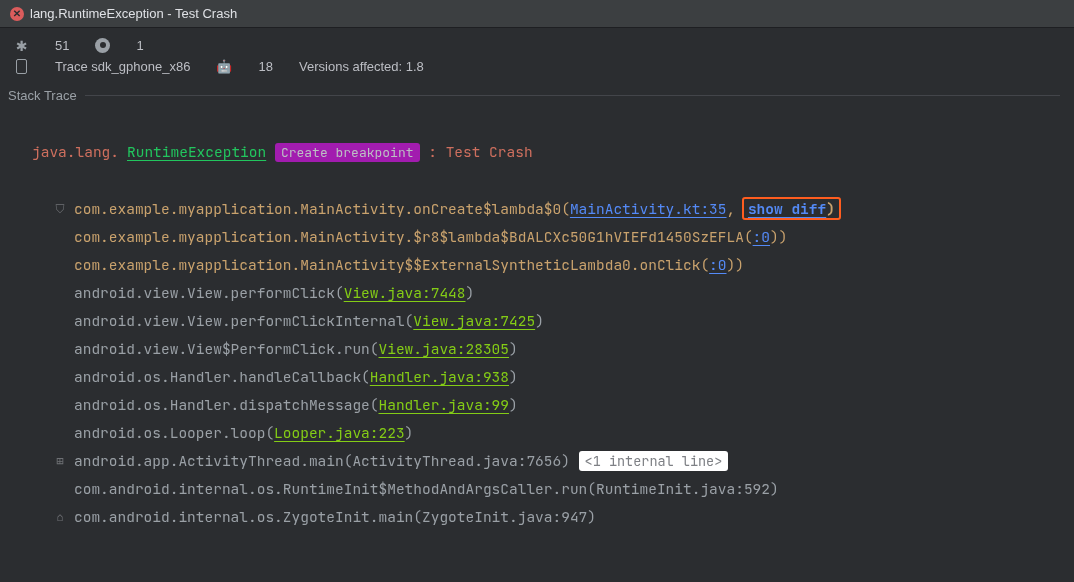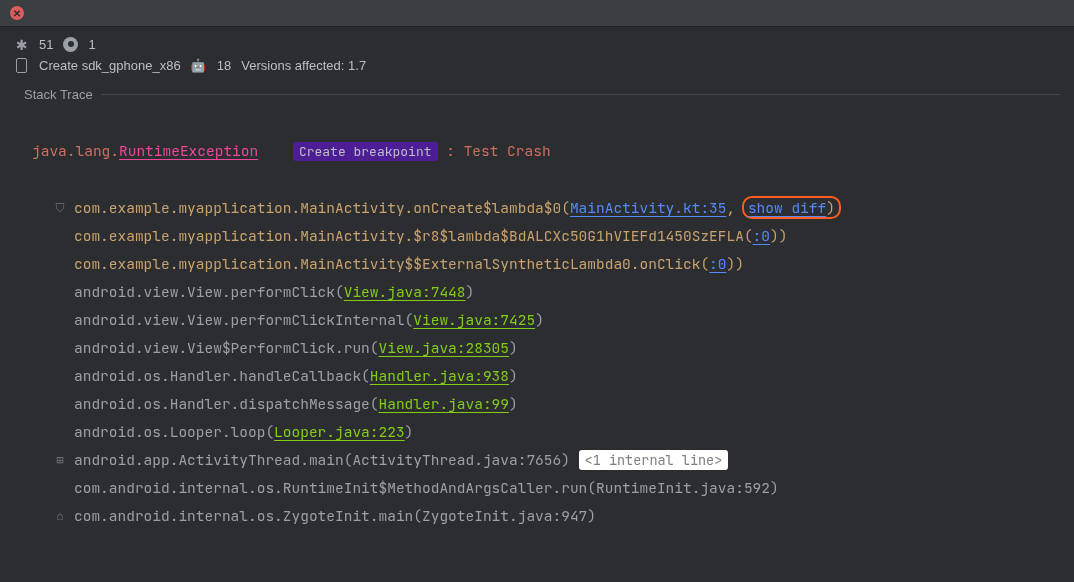--- a/index.html
+++ b/index.html
@@ -23,83 +23,84 @@
   .header .title { color: #dfe1e5; font-size: 13px; font-weight: 400; }
   .close-icon {
     width: 14px; height: 14px; border-radius: 50%;
     background: #db5c5c; display: inline-flex; align-items: center; justify-content: center;
     color: #2b2d30; font-weight: bold; font-size: 10px;
   }
   .meta {
     padding: 10px 14px 4px 14px;
     display: flex; flex-direction: column; gap: 6px;
   }
-  .meta-row { display: flex; align-items: center; gap: 10px; color: #bcbec4; font-size: 13px; }
+  .meta-row { display: flex; align-items: center; gap: 26px; color: #bcbec4; font-size: 13px; }
   .meta-row .icon { display: inline-flex; align-items: center; justify-content: center; width: 15px; height: 15px; }
   .bug-icon::before { content: "✱"; color: #9aa0a6; font-size: 14px; }
   .user-icon { width: 14px; height: 14px; border-radius: 50%; background: #9aa0a6; display:inline-flex; align-items:center; justify-content:center; }
   .user-icon::before { content:""; width:6px; height:6px; border-radius:50%; background:#2b2d30; position:relative; top:-1px;}
   .device-icon::before { content:""; display:inline-block; width:9px; height:13px; border:1.5px solid #9aa0a6; border-radius:2px; }
   .android-icon { color:#3ddc84; font-size:13px; }
   .clock-icon::before { content:""; display:inline-block; width:12px; height:12px; border:1.5px solid #9aa0a6; border-radius:50%; position:relative; }
   .link { color:#548af7; cursor:pointer; }
   .link .ext { font-size:11px; margin-left:2px; }
   .section-label {
-    padding: 10px 14px 3px 24px;
+    padding: 10px 14px 3px 8px;
     color: #9aa0a6;
     font-size: 13px;
     display:flex; align-items:center; gap:8px;
   }
   .section-label .rule { flex:1; height:1px; background:#43454a; }
   .trace {
     padding: 4px 10px 10px 18px;
     font-family: "JetBrains Mono","Consolas","Menlo",monospace;
     font-size: 14.5px;
     line-height: 28px;
     white-space: pre;
     color: #9aa0a6;
     overflow-x:auto;
   }
   .trace .exc { color:#ce6f5e; }
-  .trace .grey-under { color:#ec4899; text-decoration: underline; text-underline-offset:3px; }
+  .trace .grey-under { color:#22c55e; text-decoration: underline; text-underline-offset:3px;margin-left:8px; }
   .trace .plain { color:#9aa0a6; }
   .trace .plain-under { color:#84cc16; text-decoration: underline; text-underline-offset:3px; }
   .trace .gold { color:#c9a26d; }
   .trace .blue-under { color:#548af7; text-decoration: underline; text-underline-offset:3px; cursor:pointer; }
   .breakpoint-pill {
-    background:#4c1d95; color:#bcbec4; padding:1px 6px; border-radius:3px;
-    font-family:inherit; font-size:13px;margin-left:26px;
+    background:#a21caf; color:#bcbec4; padding:1px 6px; border-radius:3px;
+    font-family:inherit; font-size:13px;
   }
   .internal-pill { background:#ffffff; color:#7e8085; padding:1px 6px; border-radius:3px; font-size:13.5px; }
   .highlight-box {
-    border:2px solid #ff5d1f; padding:0 4px; margin-left:-2px; border-radius:10px;
+    border:2px solid #ff5d1f; padding:0 4px; margin-left:-2px; border-radius:3px;font-weight:bold;
   }
   .gutter-icon { display:inline-block; width:16px; text-align:center; color:#6e7074; font-size:12px; margin-left:-22px; margin-right:6px; vertical-align:1px;}
   .indent1 { padding-left: 14px; }
 </style>
 </head>
 <body>
 
 <div class="header">
   <span class="close-icon">✕</span>
+  <span class="title">lang.RuntimeException - Test Crash</span>
 </div>
 
 <div class="meta">
   <div class="meta-row">
     <span class="icon bug-icon"></span>
     <span>51</span>
     <span class="icon user-icon"></span>
     <span>1</span>
   </div>
   <div class="meta-row">
     <span class="icon device-icon"></span>
-    <span>Create sdk_gphone_x86</span>
+    <span>Trace sdk_gphone_x86</span>
     <span class="android-icon">🤖</span>
     <span>18</span>
-    <span>Versions affected: 1.7</span>
+    <span>Versions affected: 1.8</span>
   </div>
 </div>
 
 <div class="section-label">
   <span>Stack Trace</span>
   <span class="rule"></span>
 </div>
 
 <div class="trace">
 <div class="indent1"><span class="exc">java.lang.</span><span class="grey-under">RuntimeException</span> <span class="breakpoint-pill">Create breakpoint</span><span class="exc"> : </span><span class="exc">Test Crash</span></div>

